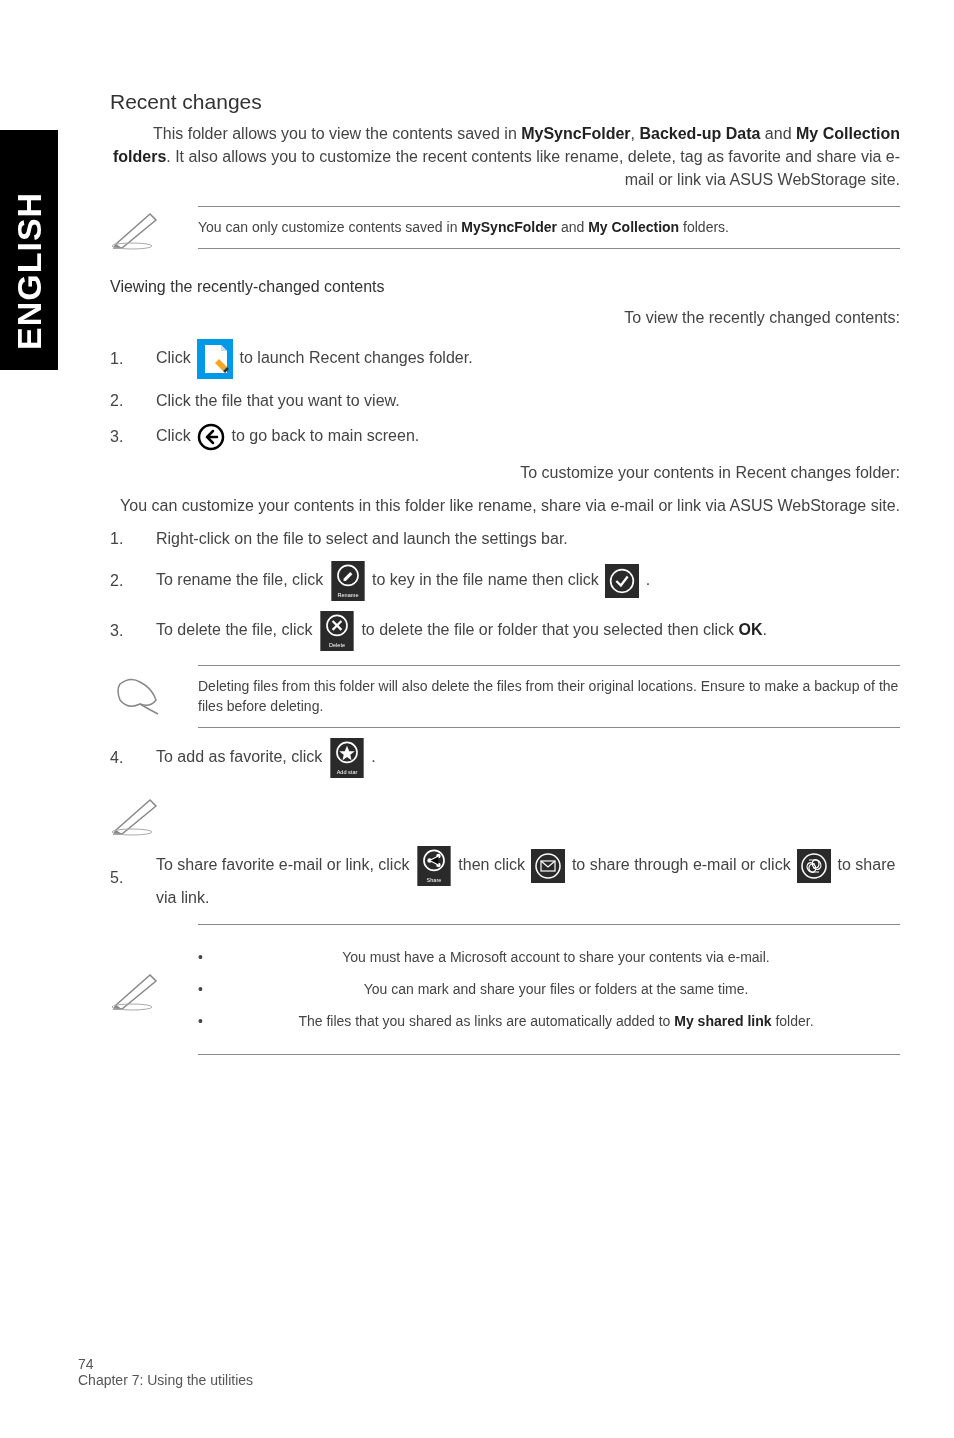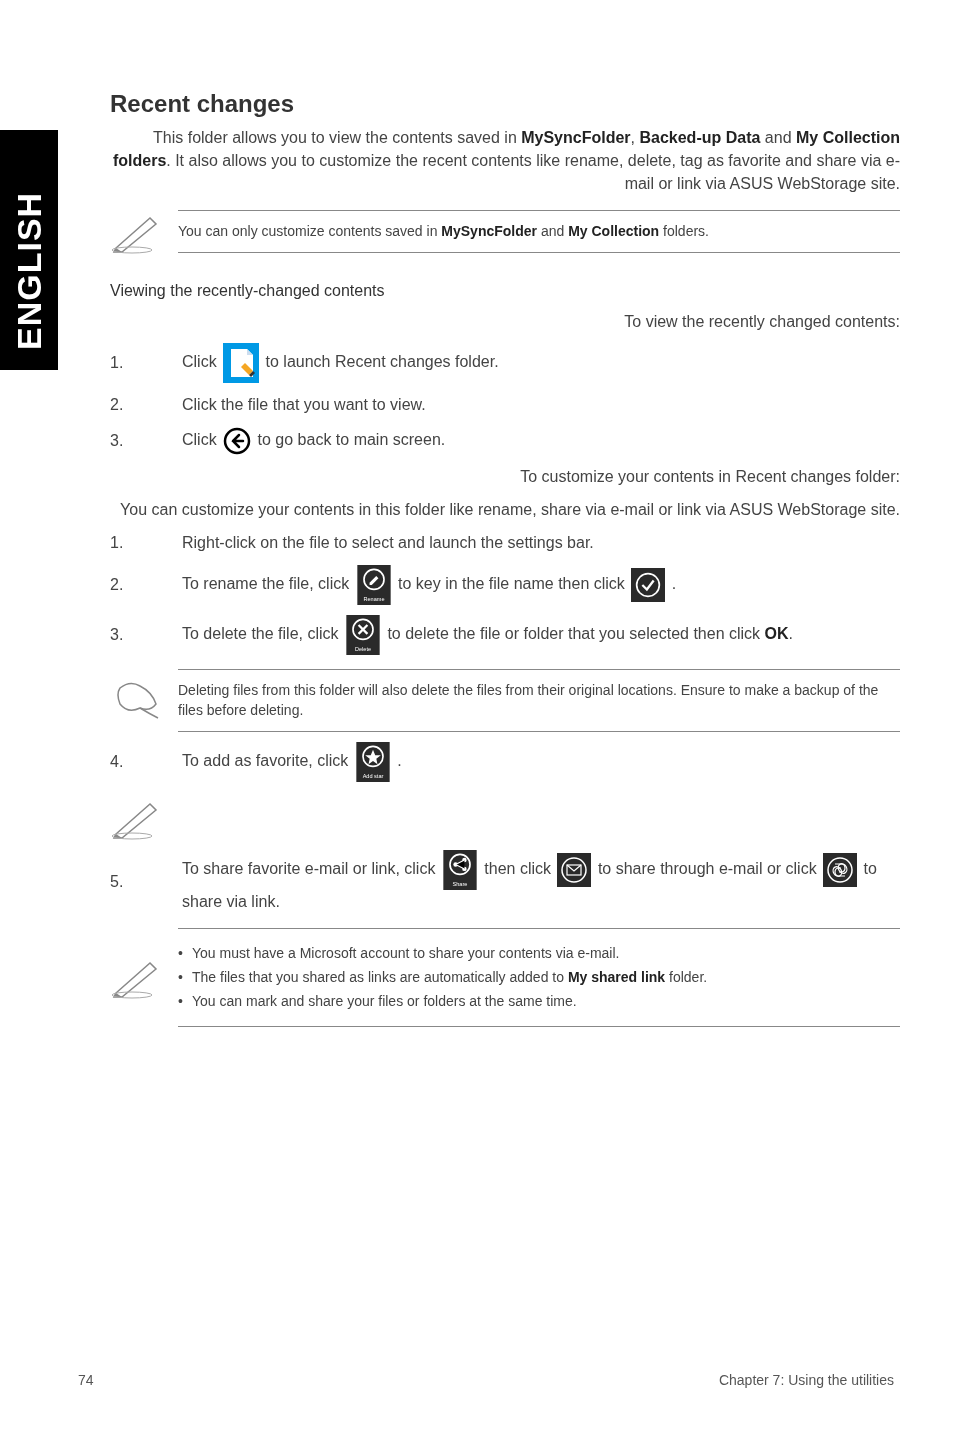--- a/index.html
+++ b/index.html
@@ -33,75 +33,75 @@
     height: 200px;
     font-family: Arial, sans-serif;
   }
   .content {
     position: absolute;
     left: 110px;
     top: 90px;
     width: 790px;
   }
   .h-section {
-    font-size: 24px;
-    font-weight: bold;
+    font-size: 21px;
+    font-weight: normal;
     color: #333;
     margin-bottom: 8px;
   }
   .h-sub {
     font-size: 16px;
     font-weight: normal;
     color: #333;
     margin-top: 28px;
     margin-bottom: 10px;
   }
   .para {
     font-size: 16px;
     line-height: 1.45;
     color: #444;
     margin-bottom: 10px;
     text-align: right;
   }
   .note-row {
     display: flex;
     align-items: center;
-    gap: 12px;
+    gap: 32px;
     margin: 14px 0 8px 0;
   }
   .note-lines {
     flex: 1;
     border-top: 1px solid #888;
     border-bottom: 1px solid #888;
     padding: 10px 0;
     font-size: 14px;
     line-height: 1.45;
     color: #444;
   }
   .note-lines ul { list-style: none; padding: 0; }
-  .note-lines li { margin: 4px 0; padding-left: 14px; position: relative; }
+  .note-lines li { margin: 12px 0; padding-left: 14px; position: relative; text-align: center; }
   .note-lines li::before { content: "•"; position: absolute; left: 0; }
   .pencil-icon {
     width: 56px; height: 44px; flex-shrink: 0;
   }
   .hand-icon {
     width: 56px; height: 44px; flex-shrink: 0;
   }
   .steps { margin-top: 10px; }
   .step {
     display: flex;
     align-items: center;
     gap: 28px;
     margin: 10px 0;
     font-size: 16px;
     color: #444;
     line-height: 1.5;
   }
   .step-num { width: 18px; flex-shrink: 0; }
-  .step-body { flex: 1; margin-left: 26px; }
+  .step-body { flex: 1; }
   .inline-icon {
     display: inline-block;
     vertical-align: middle;
     width: 34px; height: 34px;
     margin: 0 2px;
   }
   .inline-icon-lg {
     display: inline-block;
     vertical-align: middle;
     width: 36px; height: 40px;
@@ -115,20 +115,21 @@
   }
   .footer {
     position: absolute;
     bottom: 50px;
     left: 78px;
     right: 60px;
     display: flex;
     justify-content: space-between;
     font-size: 14px;
     color: #555;
+    flex-direction: column;
   }
   b { font-weight: bold; color: #222; }
 </style>
 </head>
 <body>
 
 <div class="side-tab">
   <div class="side-tab-text">ENGLISH</div>
 </div>
 
@@ -296,24 +297,24 @@
 
   <div class="note-row">
     <svg class="pencil-icon" viewBox="0 0 56 44">
       <path d="M6 38 L40 8 L46 14 L12 42 L4 42 Z" fill="none" stroke="#888" stroke-width="1.5"></path>
       <path d="M4 42 L12 42 L6 38 Z" fill="#888"></path>
       <ellipse cx="22" cy="40" rx="20" ry="3" fill="none" stroke="#aaa" stroke-width="1"></ellipse>
     </svg>
     <div class="note-lines">
       <ul>
         <li>You must have a Microsoft account to share your contents via e-mail.</li>
+        <li>You can mark and share your files or folders at the same time.</li>
         <li>
           <span>The files that you shared as links are automatically added to </span><b>My shared link</b><span> folder.</span>
         </li>
-        <li>You can mark and share your files or folders at the same time.</li>
       </ul>
     </div>
   </div>
 
 </div>
 
 <div class="footer">
   <span>74</span>
   <span>Chapter 7: Using the utilities</span>
 </div>

